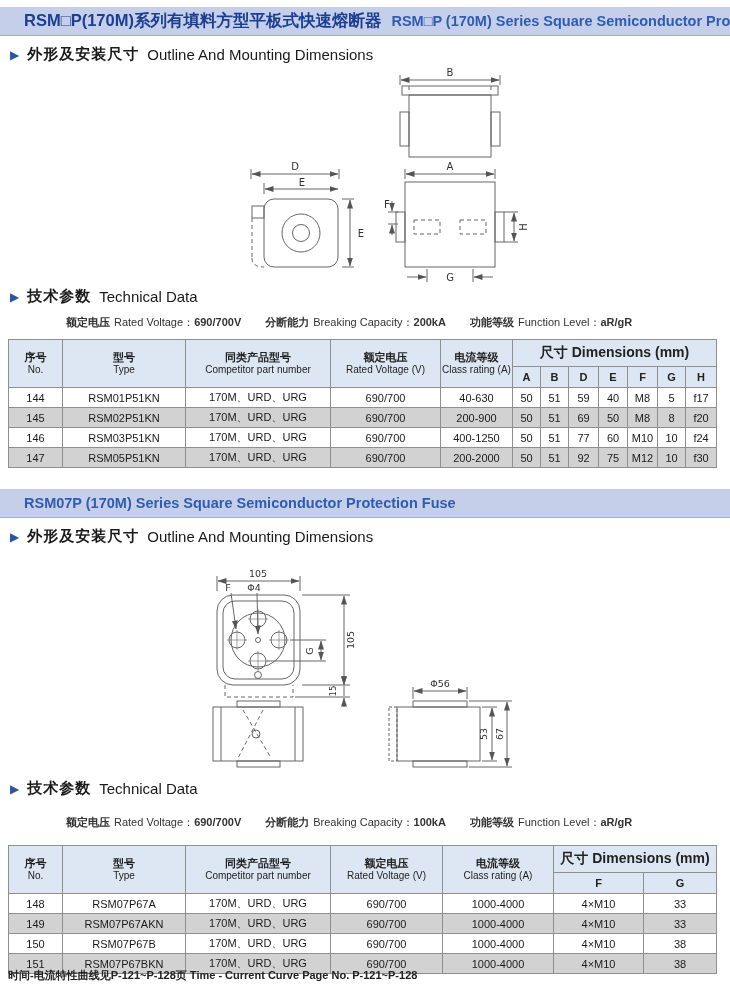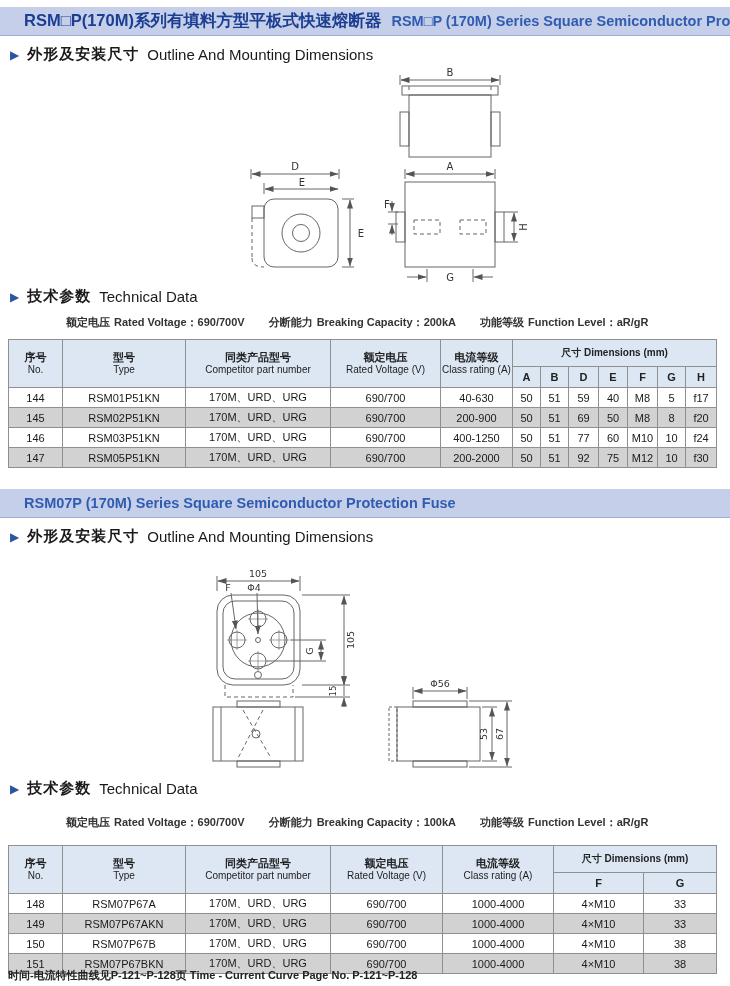--- a/index.html
+++ b/index.html
@@ -23,34 +23,34 @@
   }
   .sec .tri { color:#2b55a3; font-size:12px; line-height:1; }
   .sec .szh { font-weight:600; letter-spacing:1px; }
   .sec .sen { font-weight:500; }
   
   .specs {
     position:absolute; left:66px; display:flex; gap:24px;
     font-size:11px; color:#333; white-space:nowrap;
   }
   .specs .seg .pzh { font-weight:bold; margin-right:4px; }
-  .specs .seg .pen { font-weight:bold; }
+  .specs .seg .pen { font-weight:normal; }
   .specs .seg .pval { font-weight:bold; }
   
   table.data {
     position:absolute; border-collapse:collapse; table-layout:fixed;
     font-size:11px; background:#fff;
   }
   table.data th, table.data td {
     border:1px solid #8f8f8f; text-align:center; padding:0; overflow:hidden;
   }
   table.data thead th { background:#dde7f4; font-weight:normal; }
   table.data .hzh { display:block; font-size:11px; font-weight:bold; color:#222; line-height:13px; }
   table.data .hen { display:block; font-size:10px; color:#222; line-height:12px; }
-  table.data .hdim { font-size:10px; color:#222; font-weight:bold; }
+  table.data .hdim { font-size:14px; color:#222; font-weight:bold; }
   table.data thead tr.r1 th { height:26px; }
   table.data thead tr.r2 th { height:20px; font-weight:bold; color:#222; }
   table.data tbody td { height:19px; color:#1a1a1a; }
   table.data tbody tr:nth-child(even) td { background:#d2d2d2; }
   
   svg.draw { position:absolute; left:0; }
   svg.draw text { font-family:"DejaVu Sans", sans-serif; }
   
   .footer {
     position:absolute; left:8px; font-size:11px; color:#222;

